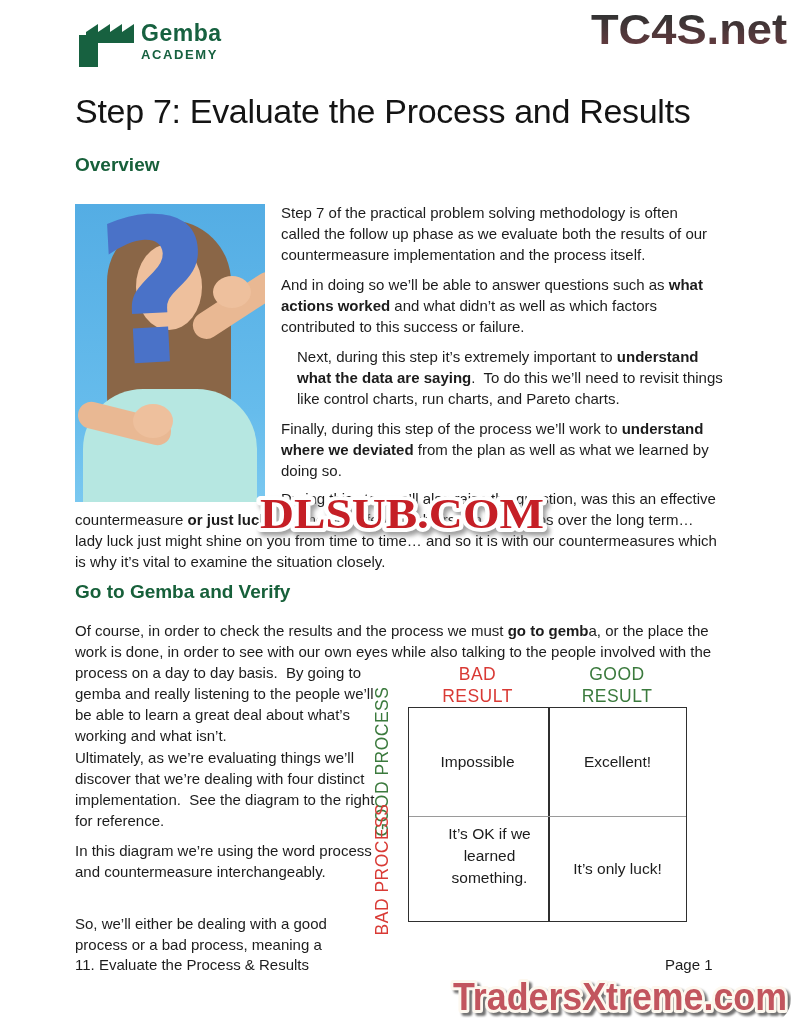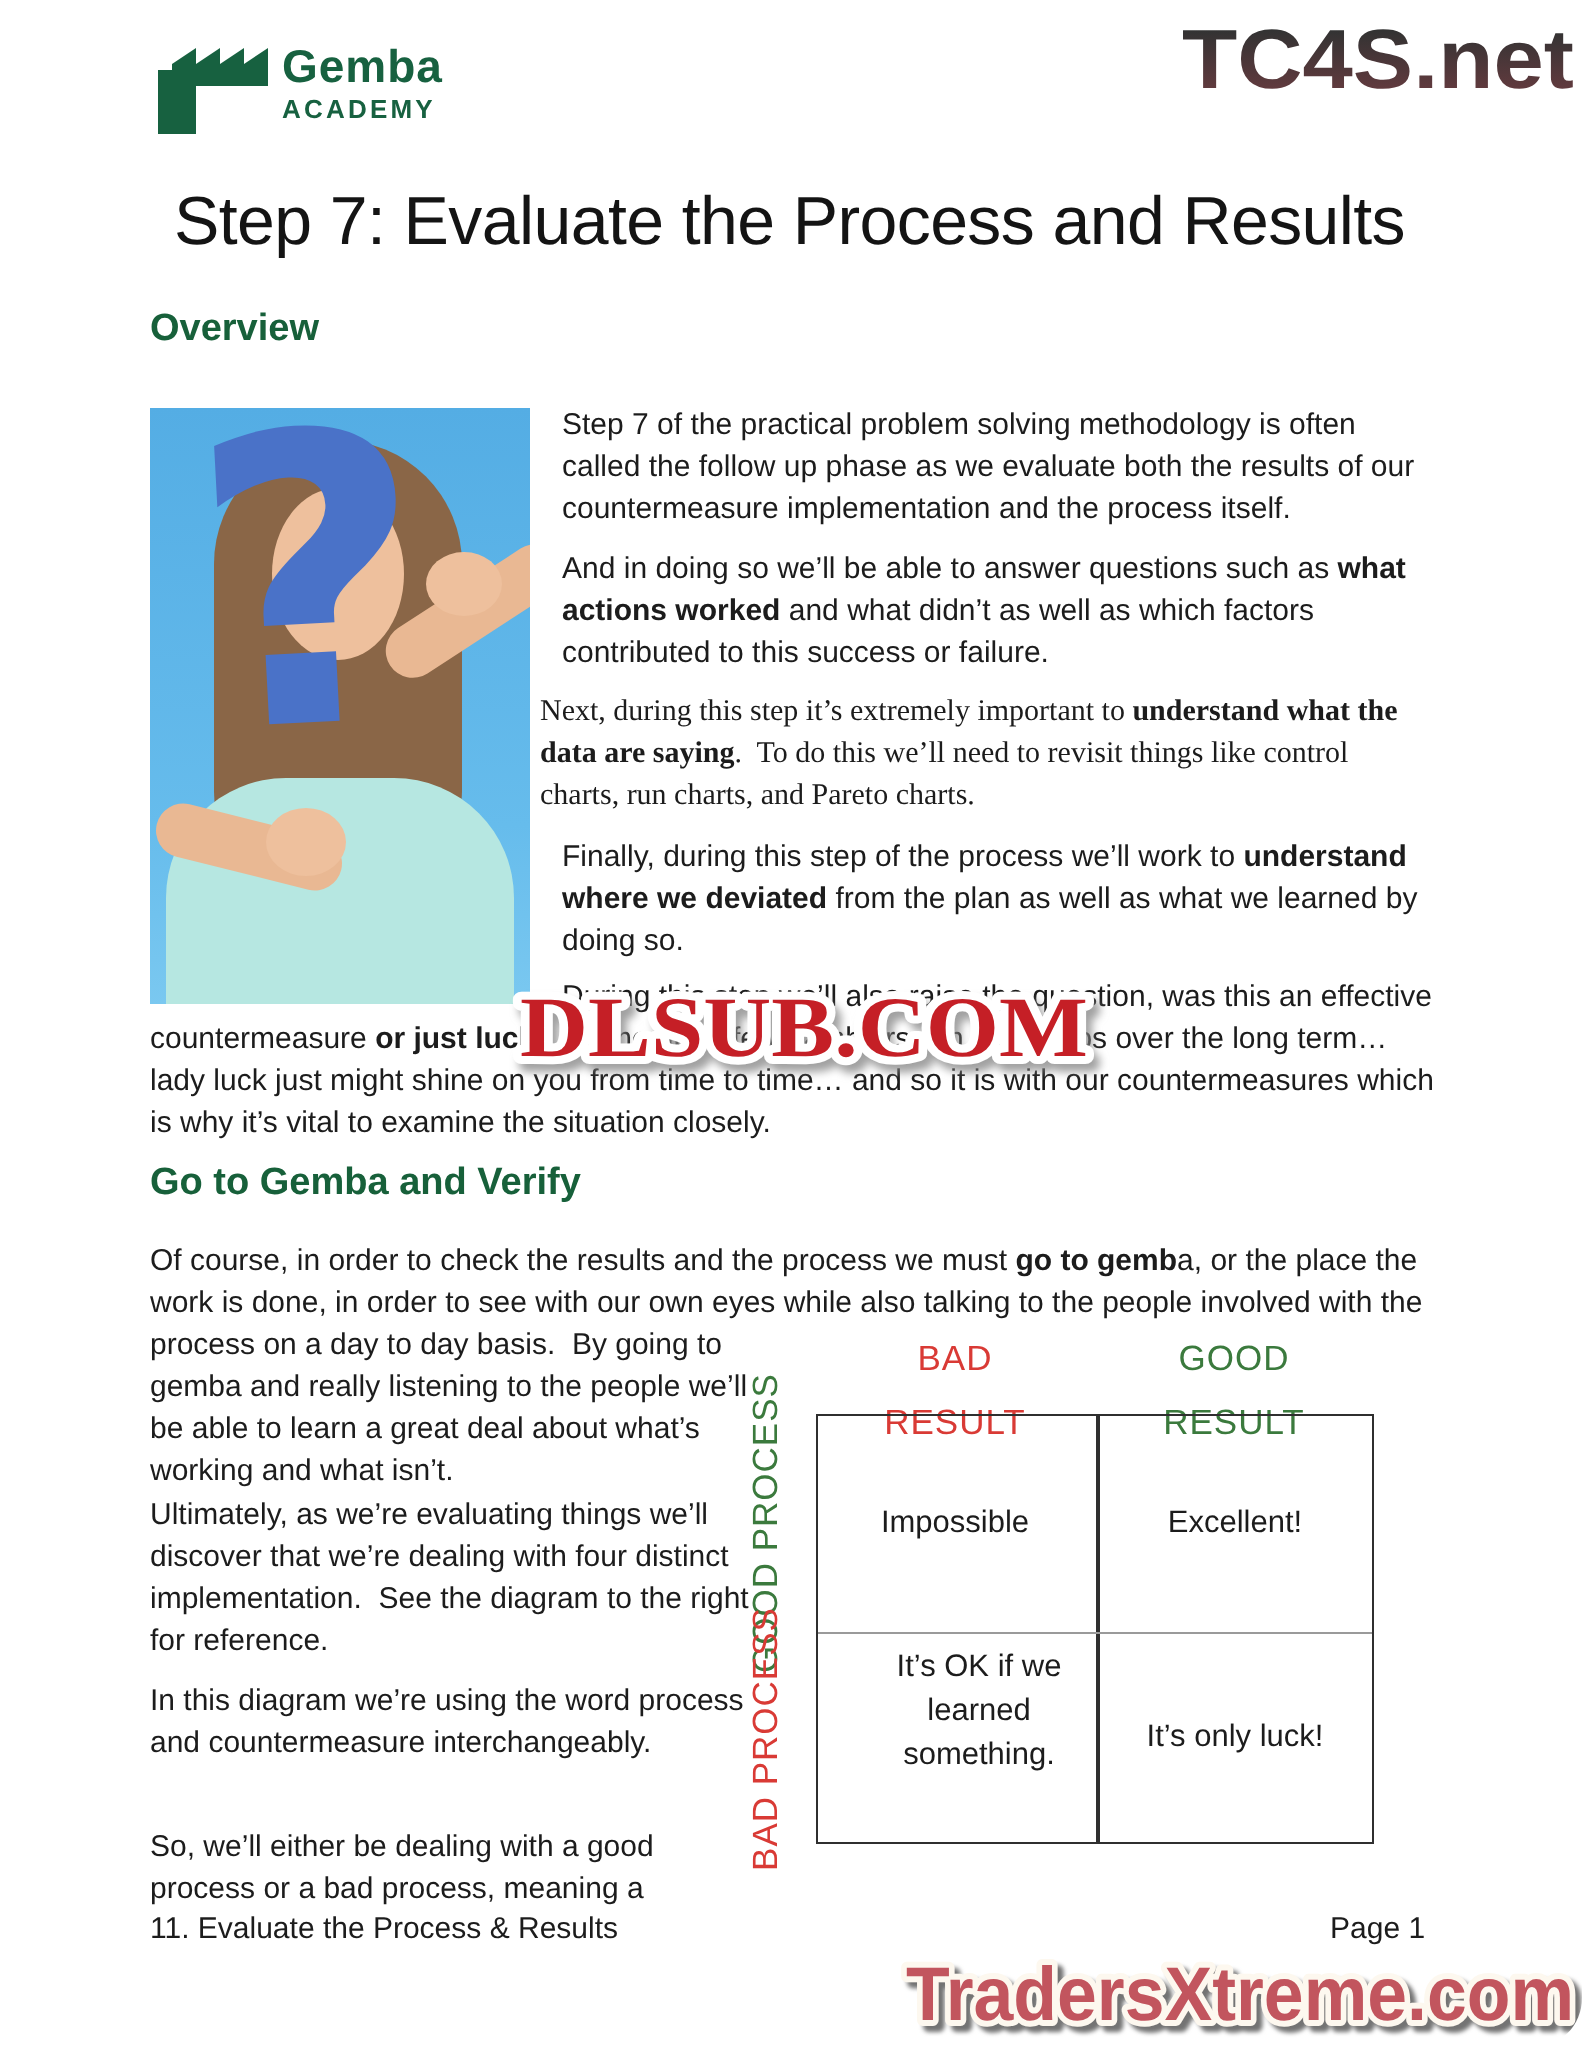--- a/index.html
+++ b/index.html
@@ -8,31 +8,31 @@
   .abs{position:absolute;}
 
   
   .logo{left:78px;top:22px;display:flex;align-items:flex-start;}
   .logo svg{display:block;}
   .logo-text{margin-left:5px;line-height:1;}
   .logo-brand{font-size:23px;font-weight:bold;color:#176140;letter-spacing:.5px;}
   .logo-sub{font-size:13px;font-weight:bold;color:#176140;letter-spacing:1.6px;margin-top:3px;}
   .tc4s{right:0;top:2px;}
 
-  .title{left:75px;top:92px;font-size:34px;font-weight:400;color:#141414;letter-spacing:-.3px;margin-left:12px;}
+  .title{left:75px;top:92px;font-size:34px;font-weight:400;color:#141414;letter-spacing:-.3px;}
   .h2{font-size:19px;font-weight:bold;color:#17603a;}
   .h2.overview{left:75px;top:154px;}
   .h2.gemba{left:75px;top:581px;}
 
   
   .para{font-size:15px;line-height:21px;color:#1c1c1c;white-space:pre-wrap;}
   .b{font-weight:bold;}
   .p1{left:281px;top:202px;width:431px;}
   .p2{left:281px;top:274px;width:431px;}
-  .p3{left:270px;top:346px;width:431px;font-family:Liberation Serif, serif;}
+  .p3{left:297px;top:346px;width:431px;}
   .p4{left:281px;top:418px;width:431px;}
   .p5{left:75px;top:488px;width:648px;text-indent:206px;}
   .g1{left:75px;top:620px;width:664px;}
   .g1b{left:75px;top:662px;width:306px;}
   .g2{left:75px;top:747px;width:306px;}
   .g3{left:75px;top:840px;width:306px;}
   .g4{left:75px;top:913px;width:306px;}
 
   
   .photo{left:75px;top:204px;width:190px;height:298px;overflow:hidden;
@@ -44,21 +44,21 @@
   .photo .arm-right{left:112px;top:88px;width:100px;height:27px;transform:rotate(-33deg);}
   .photo .arm-left{left:2px;top:206px;width:95px;height:27px;transform:rotate(14deg);}
   .photo .qmark{position:absolute;left:22px;top:-28px;font-size:200px;font-weight:bold;
                 font-family:"DejaVu Sans",sans-serif;color:#4a72c8;transform:rotate(-3deg);}
   .photo .hand{position:absolute;background:#eec09d;border-radius:50%;}
   .photo .hand-top{left:138px;top:72px;width:38px;height:32px;}
   .photo .hand-bottom{left:58px;top:200px;width:40px;height:34px;}
 
   
   .matrix{left:360px;top:663px;width:330px;height:262px;}
-  .mhead{position:absolute;top:0;text-align:center;font-size:17.5px;line-height:32px;letter-spacing:.5px;}
+  .mhead{position:absolute;top:0;text-align:center;font-size:17.5px;line-height:22px;letter-spacing:.5px;}
   .mhead.c1{left:48px;width:139px;color:#d93a35;}
   .mhead.c2{left:187px;width:140px;color:#3b7a3d;}
   .mbox{position:absolute;left:48px;top:44px;width:279px;height:215px;border:1.5px solid #2f2f2f;box-sizing:border-box;}
   .vline{position:absolute;left:139px;top:0;width:1.5px;height:100%;background:#2f2f2f;}
   .hline{position:absolute;left:0;top:108px;width:100%;height:1px;background:#9a9a9a;}
   .rowh{position:absolute;left:0;width:46px;display:flex;align-items:center;justify-content:center;}
   .rowh.r1{top:44px;height:109px;}
   .rowh.r2{top:153px;height:106px;}
   .rowh .rot{transform:rotate(-90deg);text-align:center;font-size:17.5px;line-height:21px;letter-spacing:.5px;white-space:nowrap;}
   .rowh.r1 .rot{color:#3b7a3d;}

